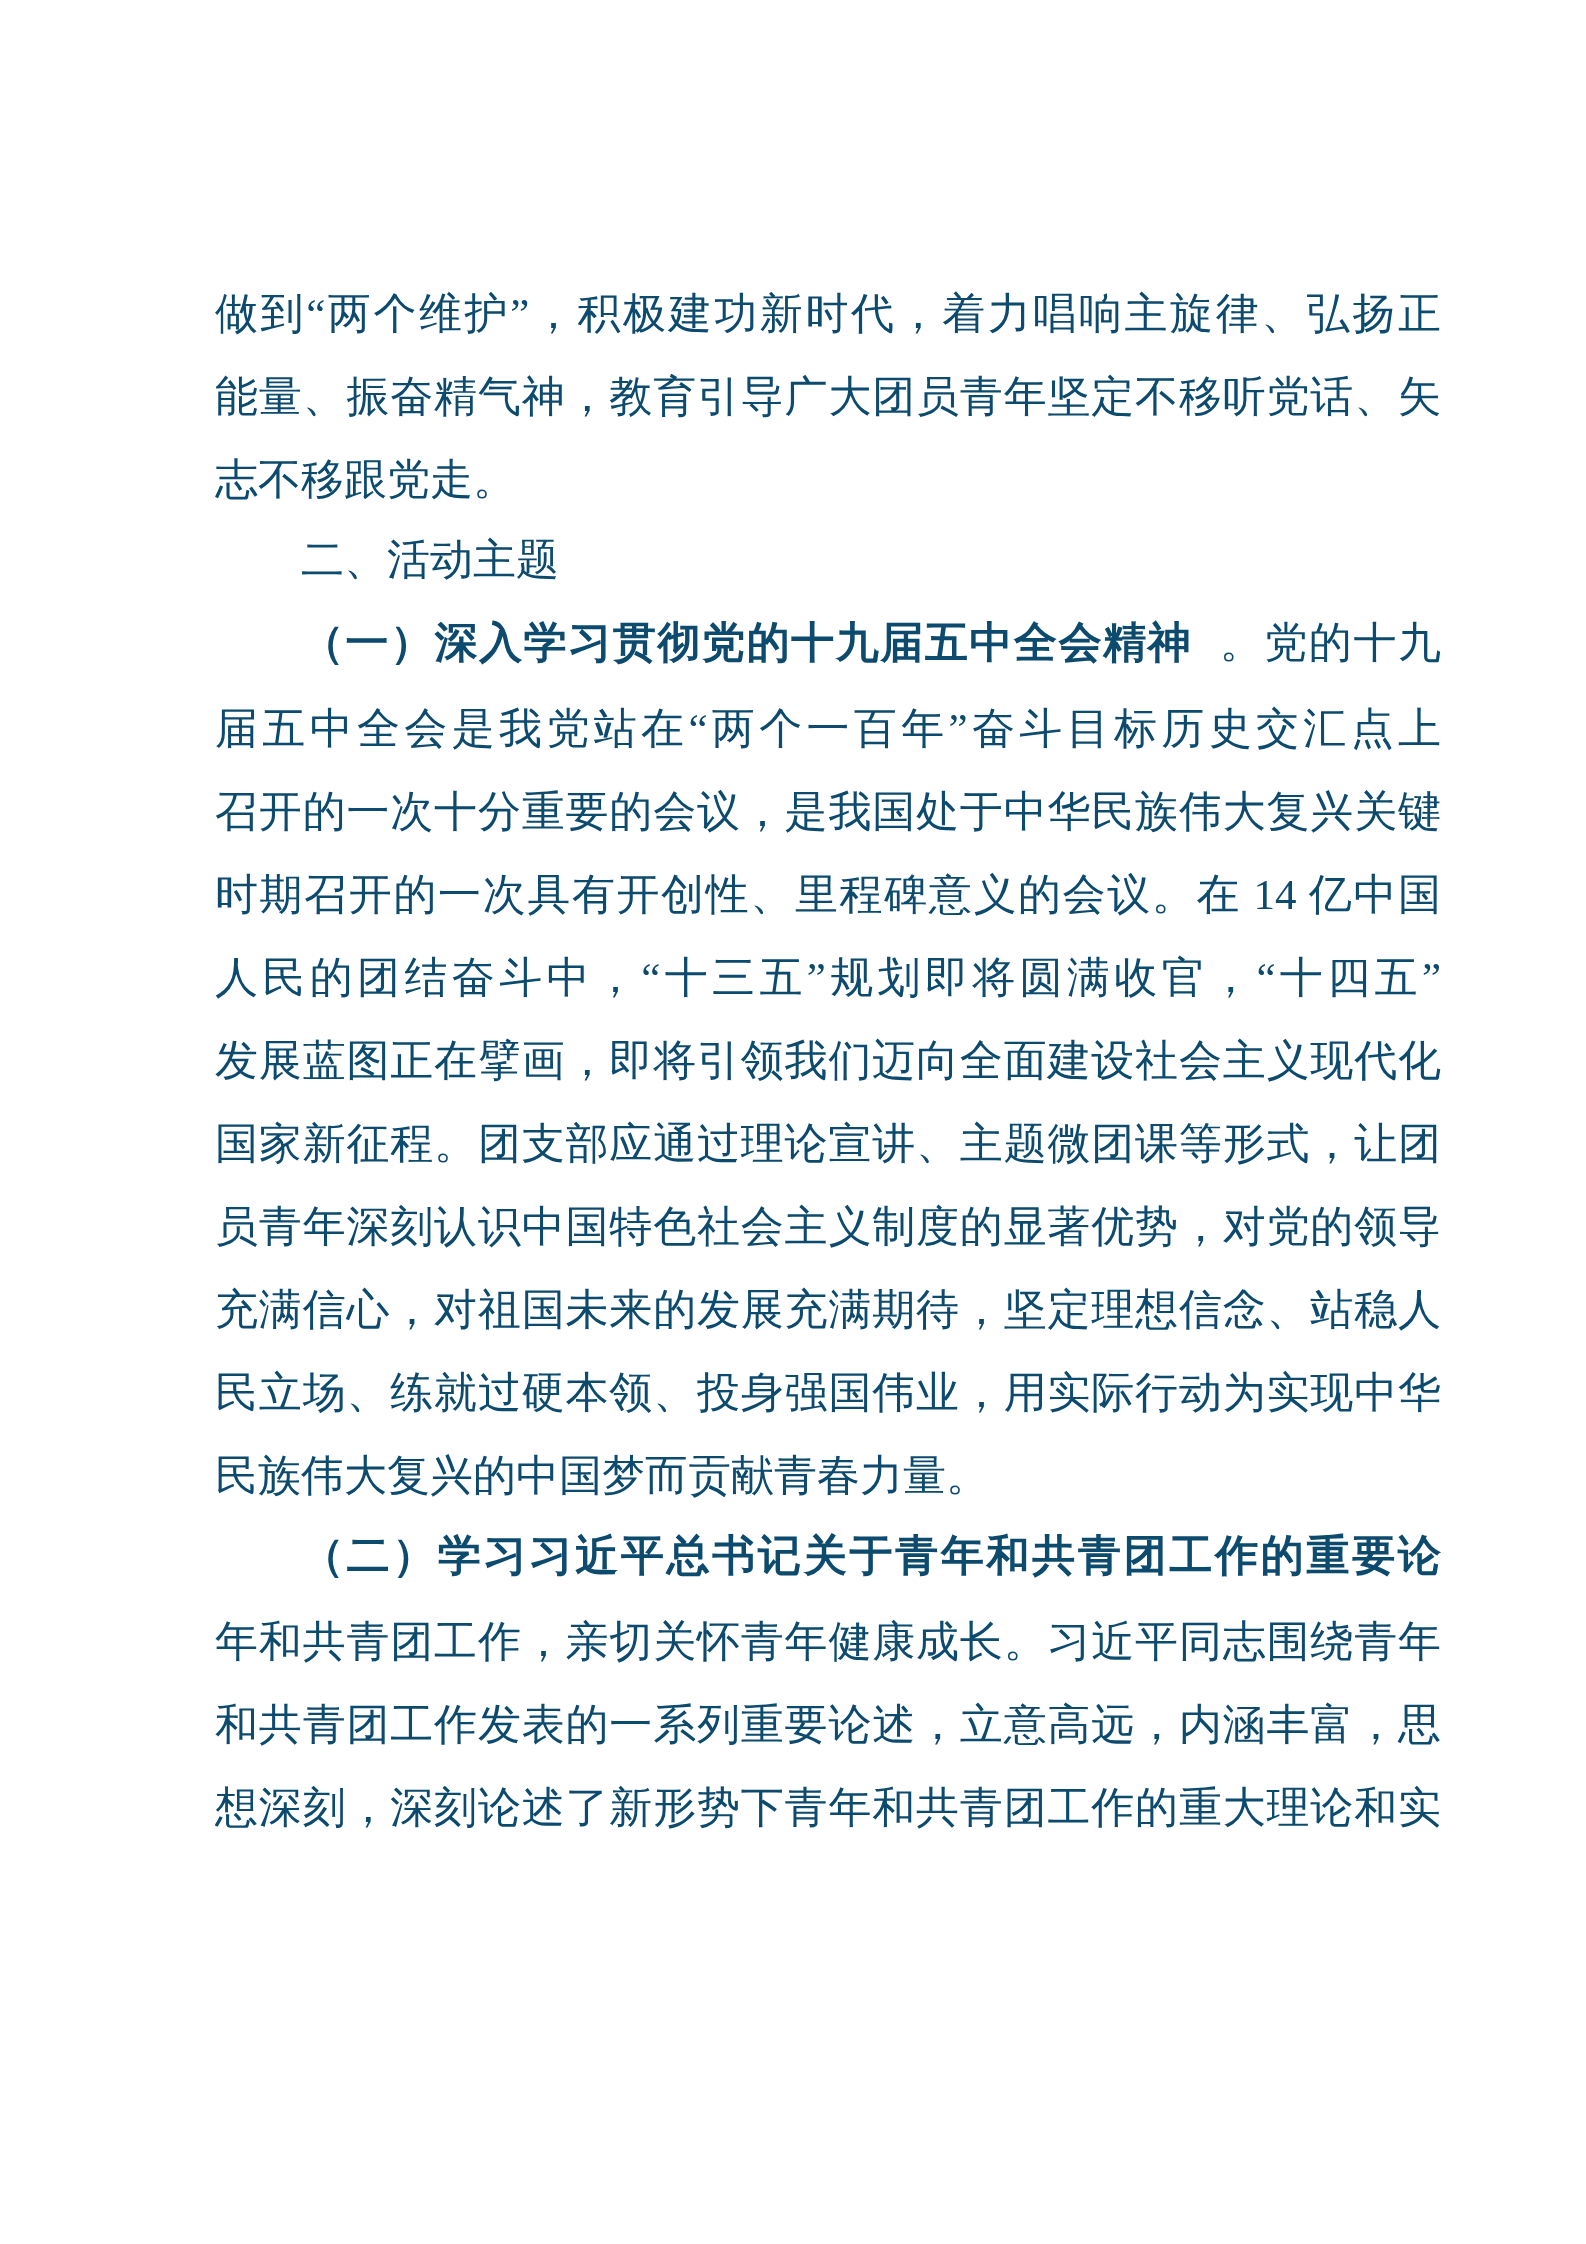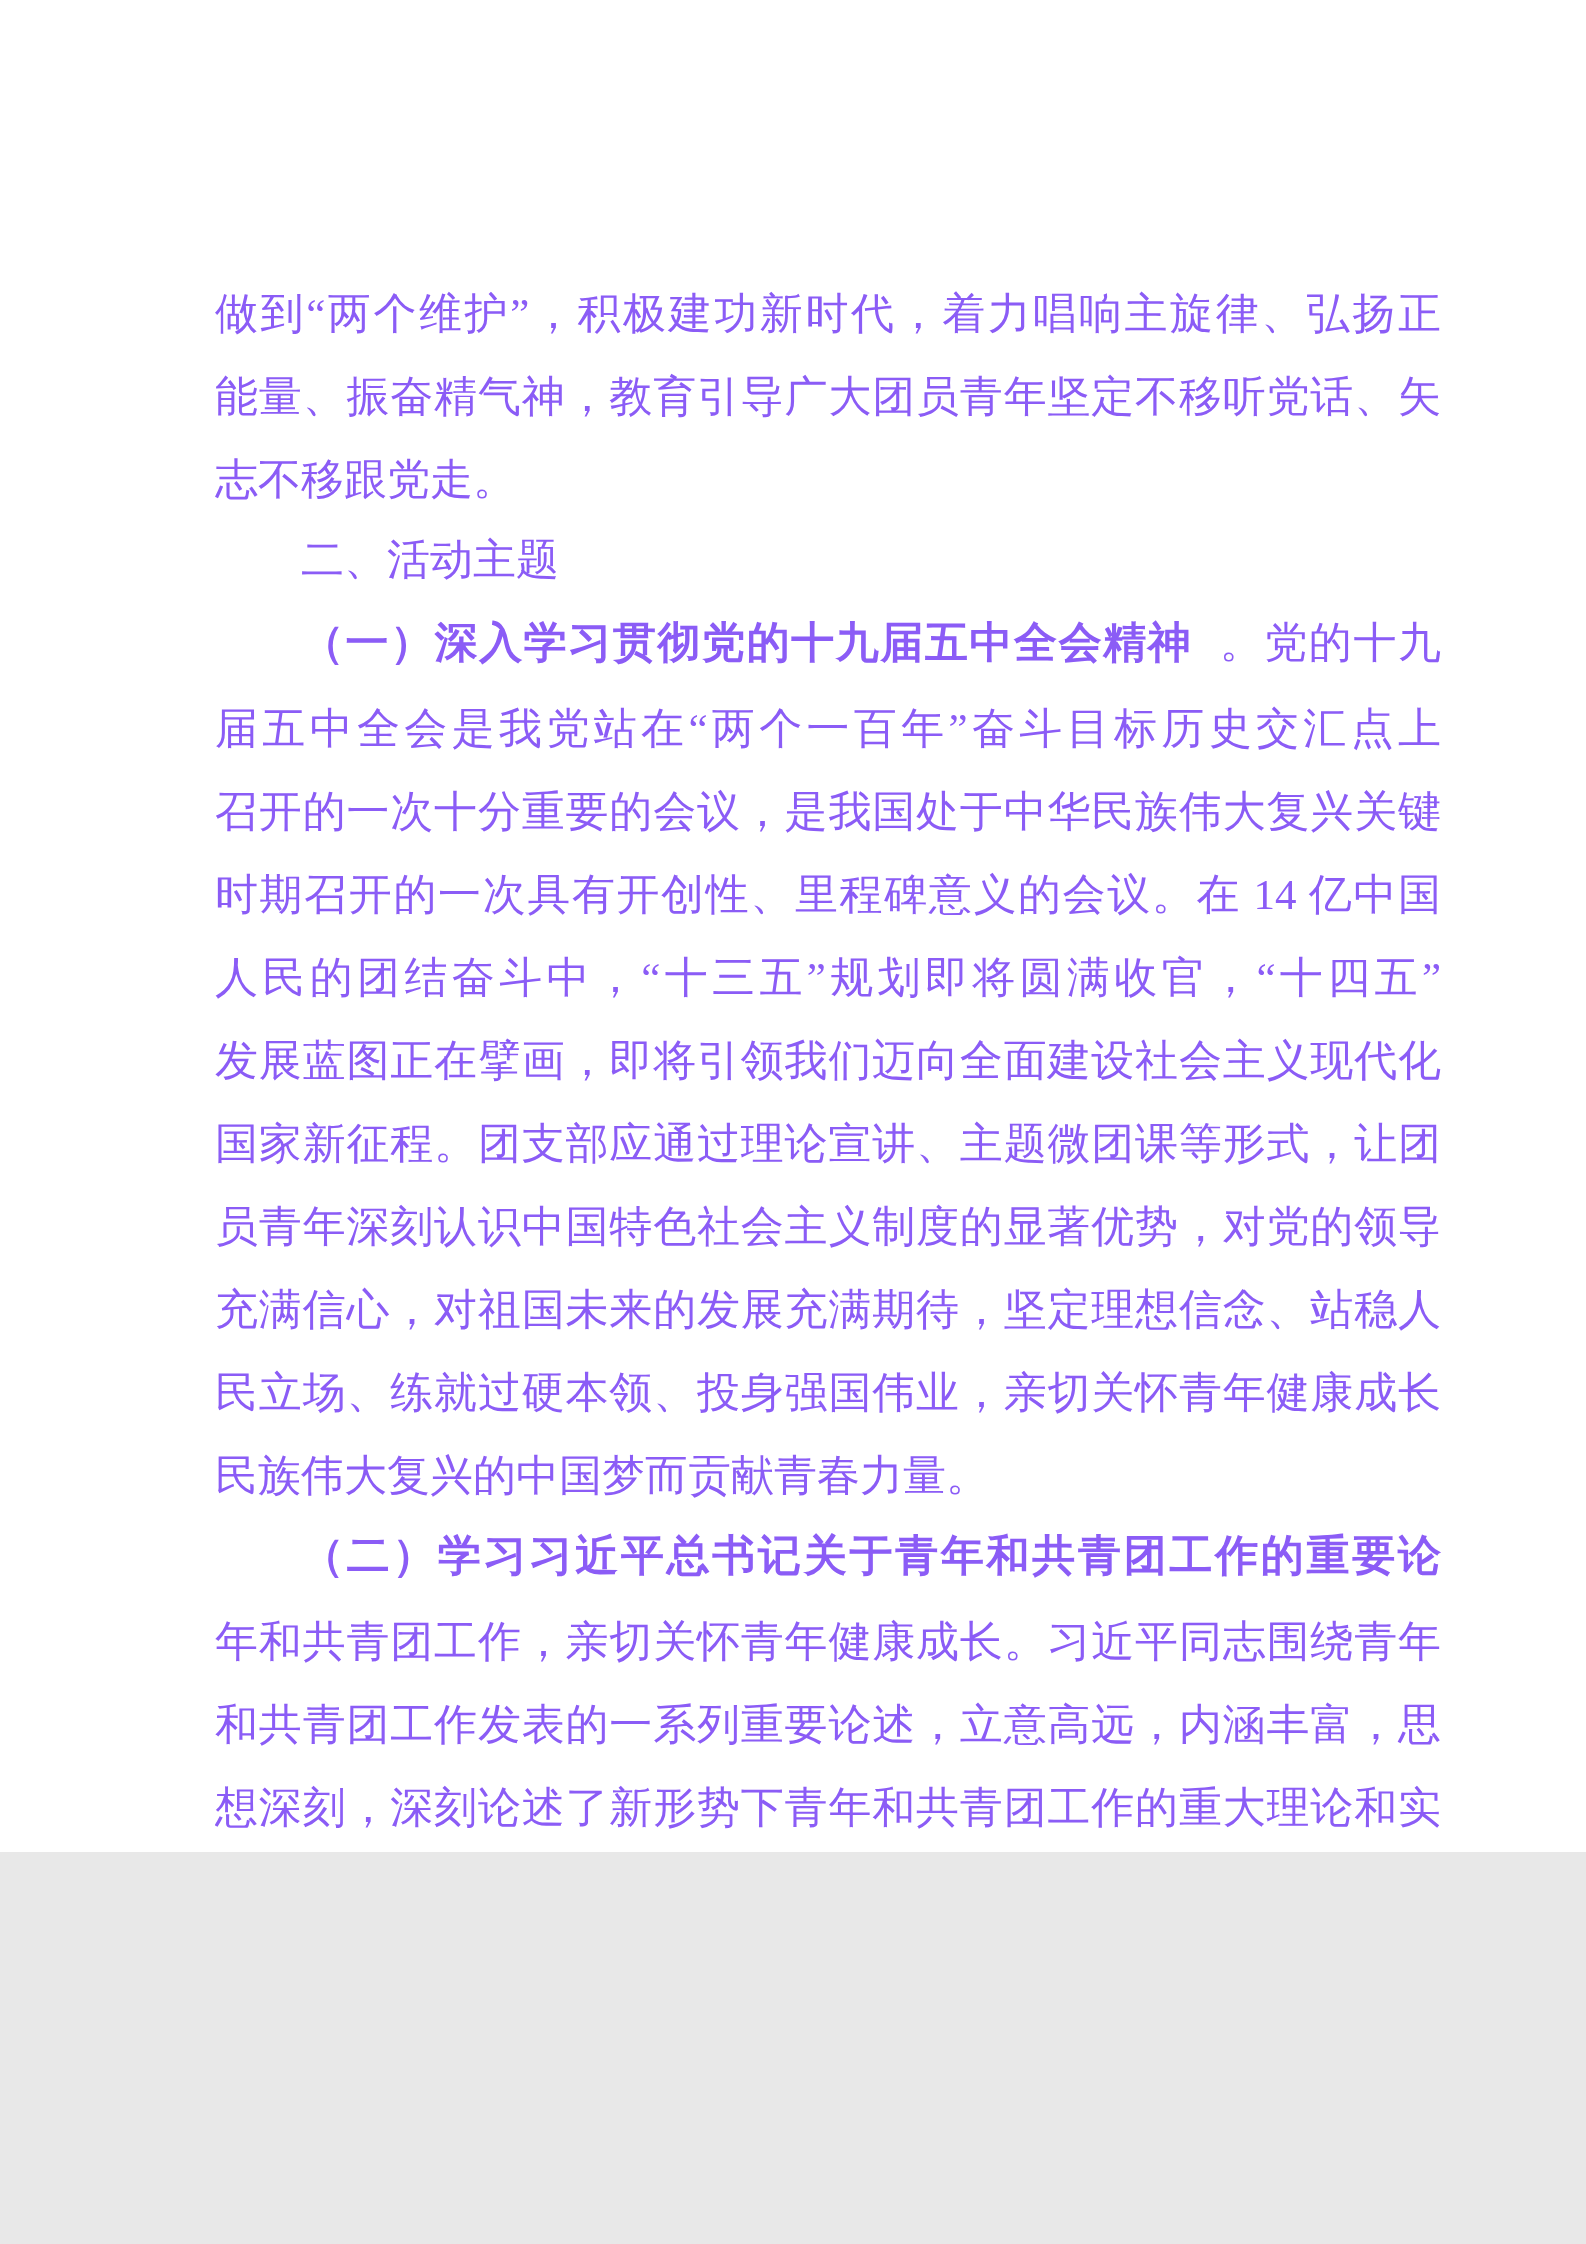--- a/index.html
+++ b/index.html
@@ -3,25 +3,25 @@
 <meta charset="utf-8">
 <style>
   html, body {
     margin: 0;
     padding: 0;
     background: #e8e8e8;
   }
   .page {
     position: relative;
     width: 1586px;
-    height: 1852px;
+    height: 2244px;
     background: #ffffff;
     overflow: hidden;
     font-family: "Liberation Serif", "DejaVu Serif", serif;
-    color: #8b5cf6;
+    color: #0c4a6e;
   }
   .page-text {
     position: absolute;
     left: 215px;
     top: 272px;
     width: 1226px;
   }
   .line {
     font-size: 43px;
     line-height: 83px;
@@ -55,20 +55,20 @@
       <div class="line indent"><span>二、活动主题</span></div>
       <div class="line indent justify"><span class="bold">（一）深入学习贯彻党的十九届五中全会精神</span><span> 。党的十九</span></div>
       <div class="line justify"><span>届五中全会是我党站在“两个一百年”奋斗目标历史交汇点上</span></div>
       <div class="line justify"><span>召开的一次十分重要的会议，是我国处于中华民族伟大复兴关键</span></div>
       <div class="line justify"><span>时期召开的一次具有开创性、里程碑意义的会议。在 14 亿中国</span></div>
       <div class="line justify"><span>人民的团结奋斗中，“十三五”规划即将圆满收官，“十四五”</span></div>
       <div class="line justify"><span>发展蓝图正在擘画，即将引领我们迈向全面建设社会主义现代化</span></div>
       <div class="line justify"><span>国家新征程。团支部应通过理论宣讲、主题微团课等形式，让团</span></div>
       <div class="line justify"><span>员青年深刻认识中国特色社会主义制度的显著优势，对党的领导</span></div>
       <div class="line justify"><span>充满信心，对祖国未来的发展充满期待，坚定理想信念、站稳人</span></div>
-      <div class="line justify"><span>民立场、练就过硬本领、投身强国伟业，亲切关怀青年健康成长</span></div>
+      <div class="line justify"><span>民立场、练就过硬本领、投身强国伟业，用实际行动为实现中华</span></div>
       <div class="line"><span>民族伟大复兴的中国梦而贡献青春力量。</span></div>
       <div class="line indent justify"><span class="bold">（二）学习习近平总书记关于青年和共青团工作的重要论</span></div>
       <div class="line justify"><span>年和共青团工作，亲切关怀青年健康成长。习近平同志围绕青年</span></div>
       <div class="line justify"><span>和共青团工作发表的一系列重要论述，立意高远，内涵丰富，思</span></div>
       <div class="line justify"><span>想深刻，深刻论述了新形势下青年和共青团工作的重大理论和实</span></div>
     </div>
 </div>
 
 </body></html>

